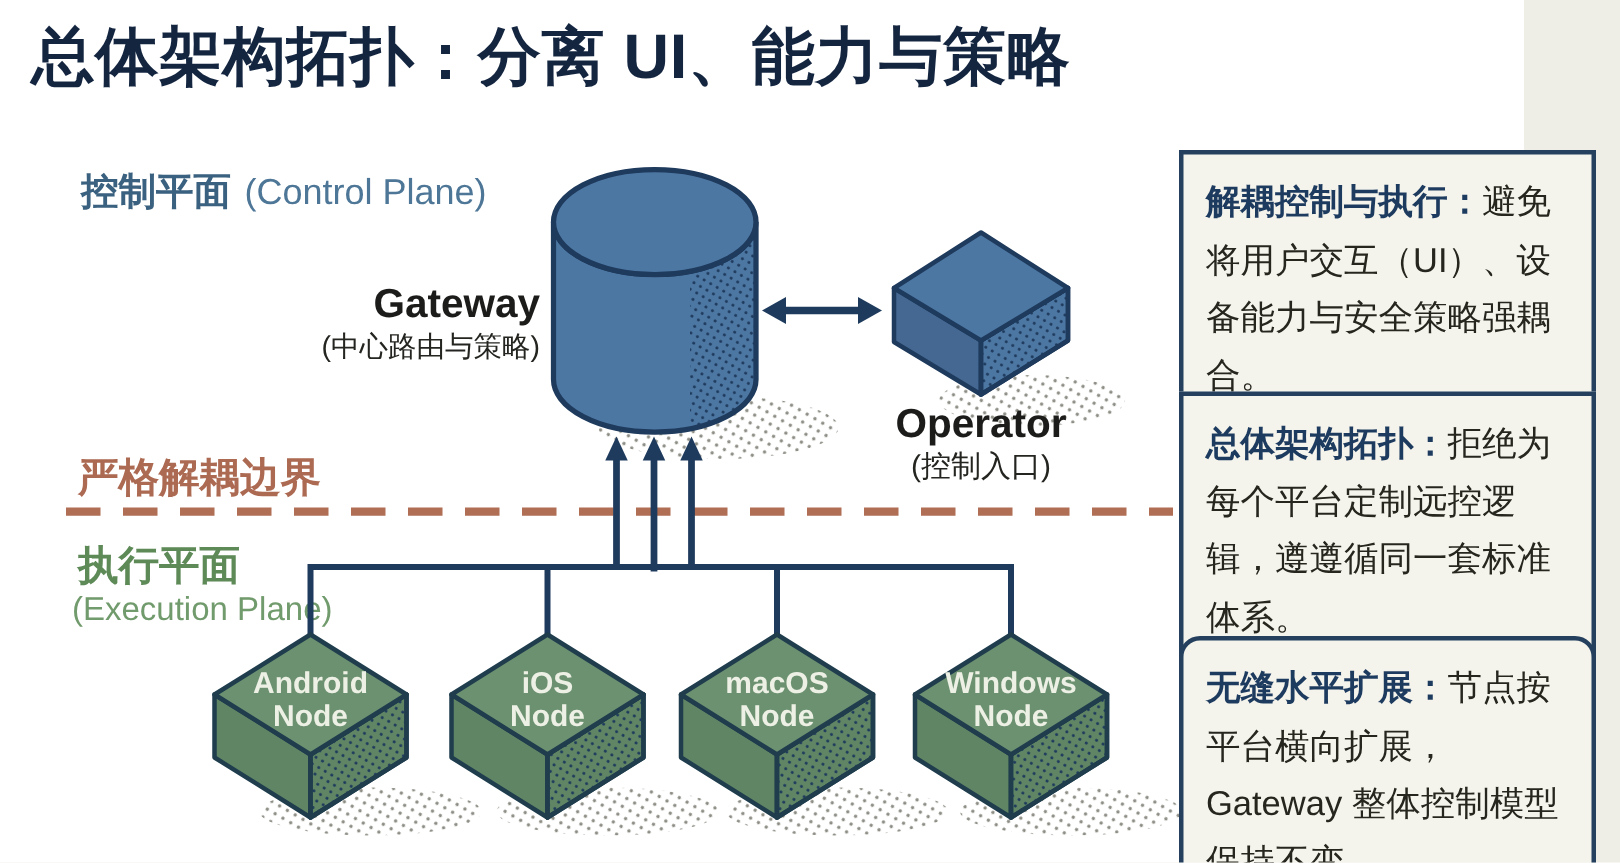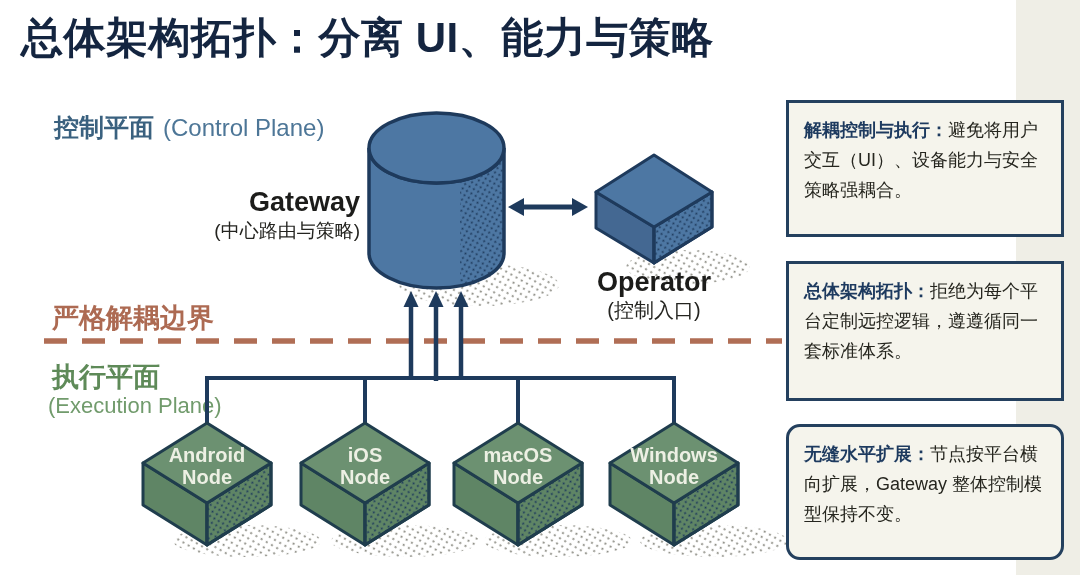--- a/index.html
+++ b/index.html
@@ -45,21 +45,21 @@
     left: 786px; top: 0;
     width: 278px; height: 575px;
   }
   .note-box {
     position: absolute;
     left: 0;
     width: 278px;
     background: #f5f4ec;
     border: 3px solid #24405e;
     padding: 12px 15px;
-    font-size: 18px;
+    font-size: 23px;
     line-height: 1.68;
     color: #26261f;
     font-weight: 500;
   }
   .note-box .lead {
     font-weight: 800;
     color: #1d3a5f;
   }
   #note-box-1 { top: 100px; min-height: 137px; }
   #note-box-2 { top: 261px; min-height: 140px; }

